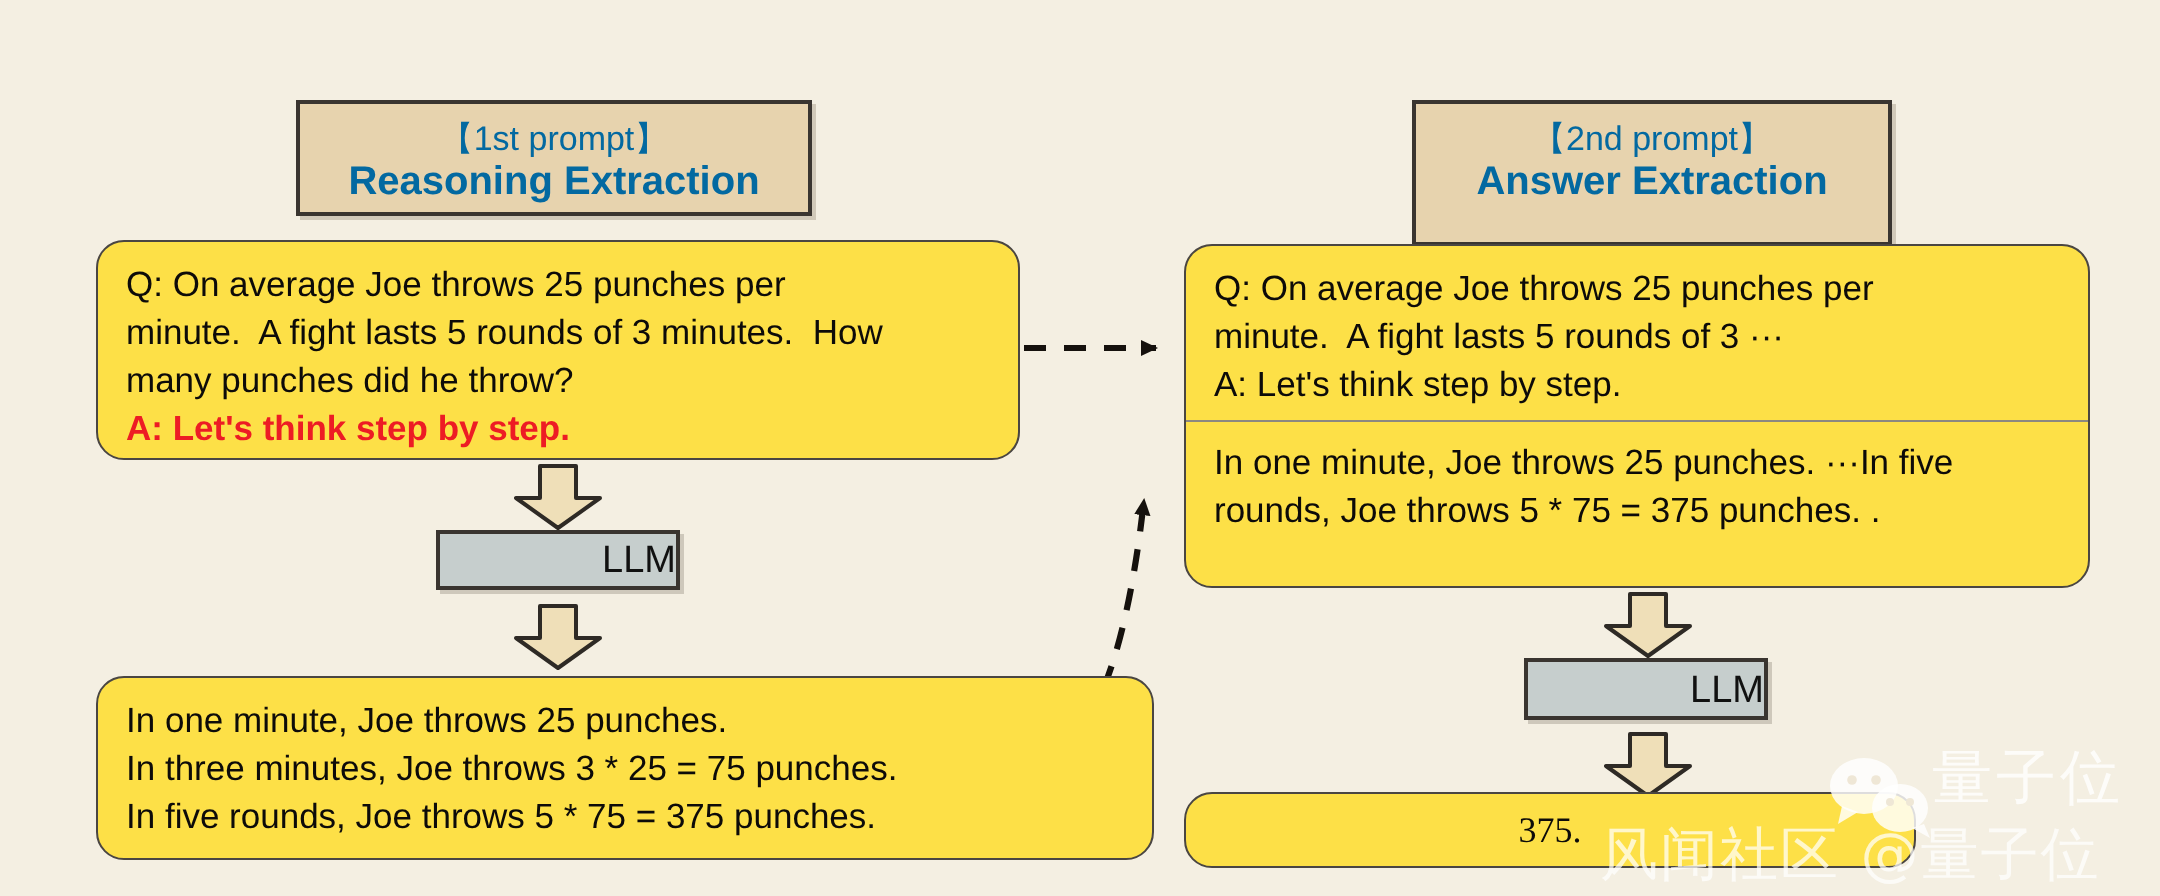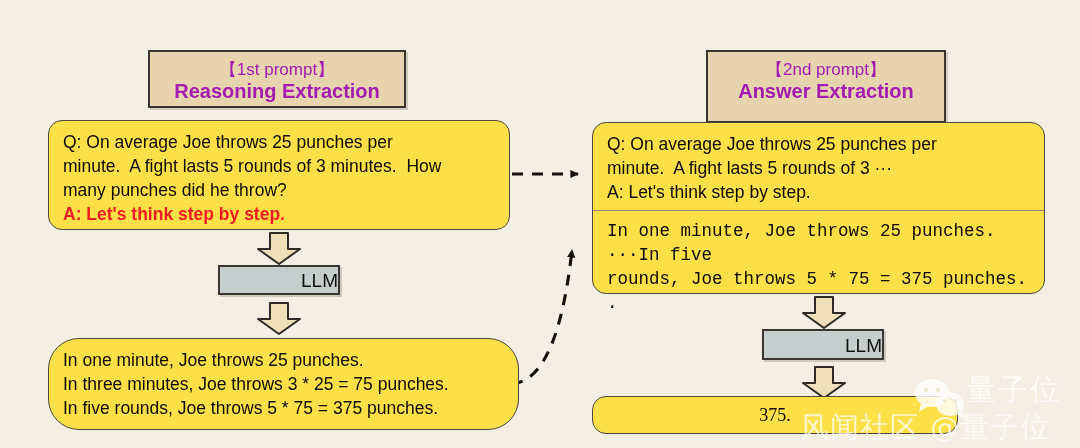--- a/index.html
+++ b/index.html
@@ -20,21 +20,21 @@
     height: 448px;
   }
 
   
   .prompt-header {
     position: absolute;
     background: #e7d3ae;
     border: 2px solid #3a3530;
     box-sizing: border-box;
     text-align: center;
-    color: #a21caf;
+    color: #0369a1;
     padding-top: 7px;
     box-shadow: 2px 2px 0 rgba(120,105,80,0.28);
   }
   .prompt-header .ph-line1 {
     font-size: 17px;
     font-weight: 400;
     line-height: 21px;
     letter-spacing: 0px;
   }
   .prompt-header .ph-line2 {
@@ -58,29 +58,29 @@
   }
   .rbox .tx {
     white-space: pre-wrap;
   }
   .red {
     color: #ed1c24;
     font-weight: bold;
   }
 
   #box-q1 { left: 48px; top: 120px; width: 462px; height: 110px; padding: 9px 0 0 14px; }
-  #box-out1 { left: 48px; top: 338px; width: 471px; height: 92px; padding: 9px 0 0 14px; border-radius: 31px; }
+  #box-out1 { left: 48px; top: 338px; width: 529px; height: 92px; padding: 9px 0 0 14px; }
   #box-q2 { left: 592px; top: 122px; width: 453px; height: 172px; padding: 0; }
   #box-q2 .seg-top { padding: 9px 0 0 14px; }
   #box-q2 .divider {
     height: 1px;
     background: #8c8880;
     margin: 6px 0 0 0;
   }
-  #box-q2 .seg-bot { padding: 8px 0 0 14px; font-family: Liberation Mono, monospace; }
+  #box-q2 .seg-bot { padding: 8px 0 0 14px; }
   #box-final {
     left: 592px; top: 396px; width: 366px; height: 38px;
     text-align: center; padding-top: 6px;
     font-size: 18px;
     font-family: Liberation Serif, serif;
   }
 
   
   .llm-box {
     position: absolute;

